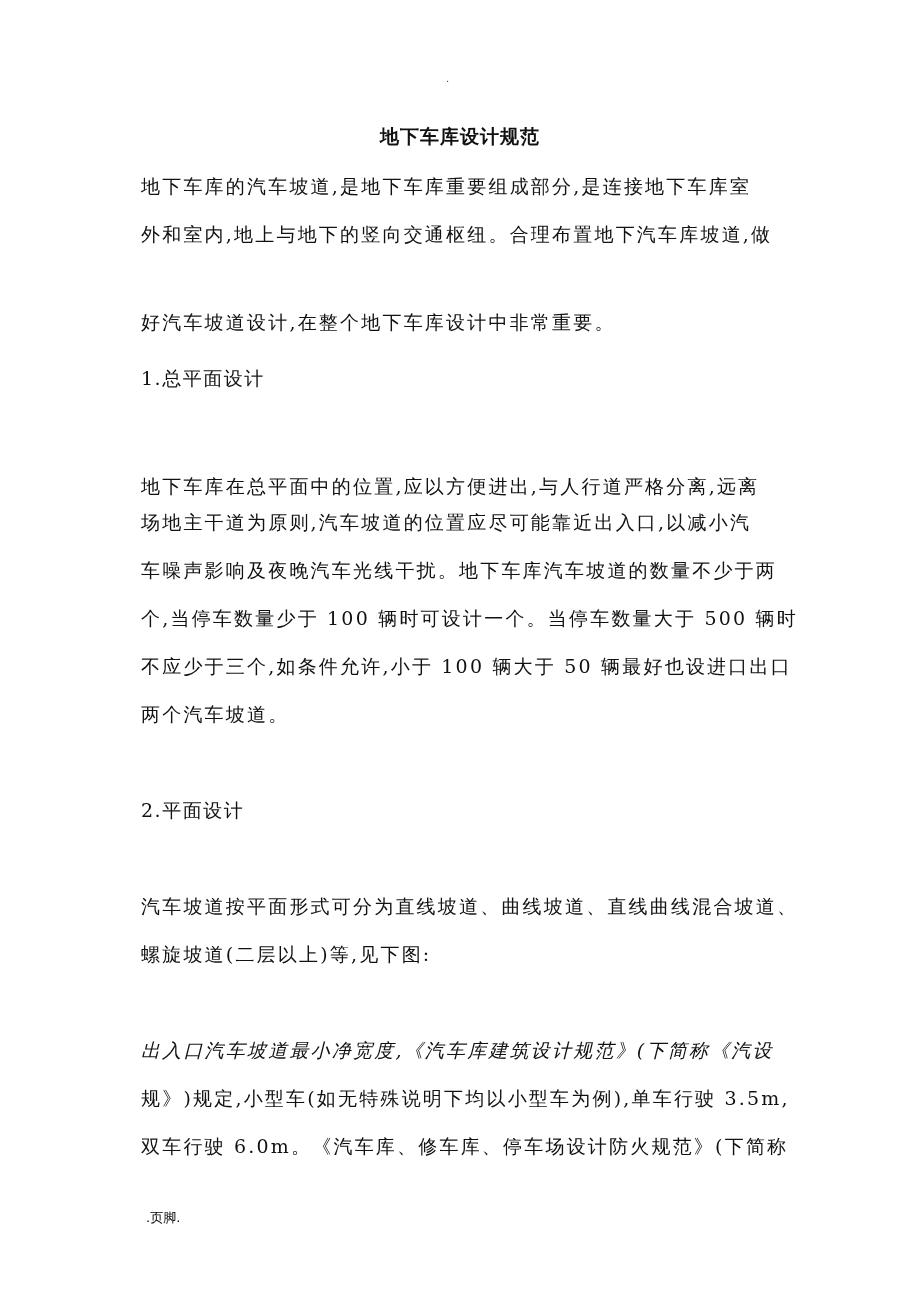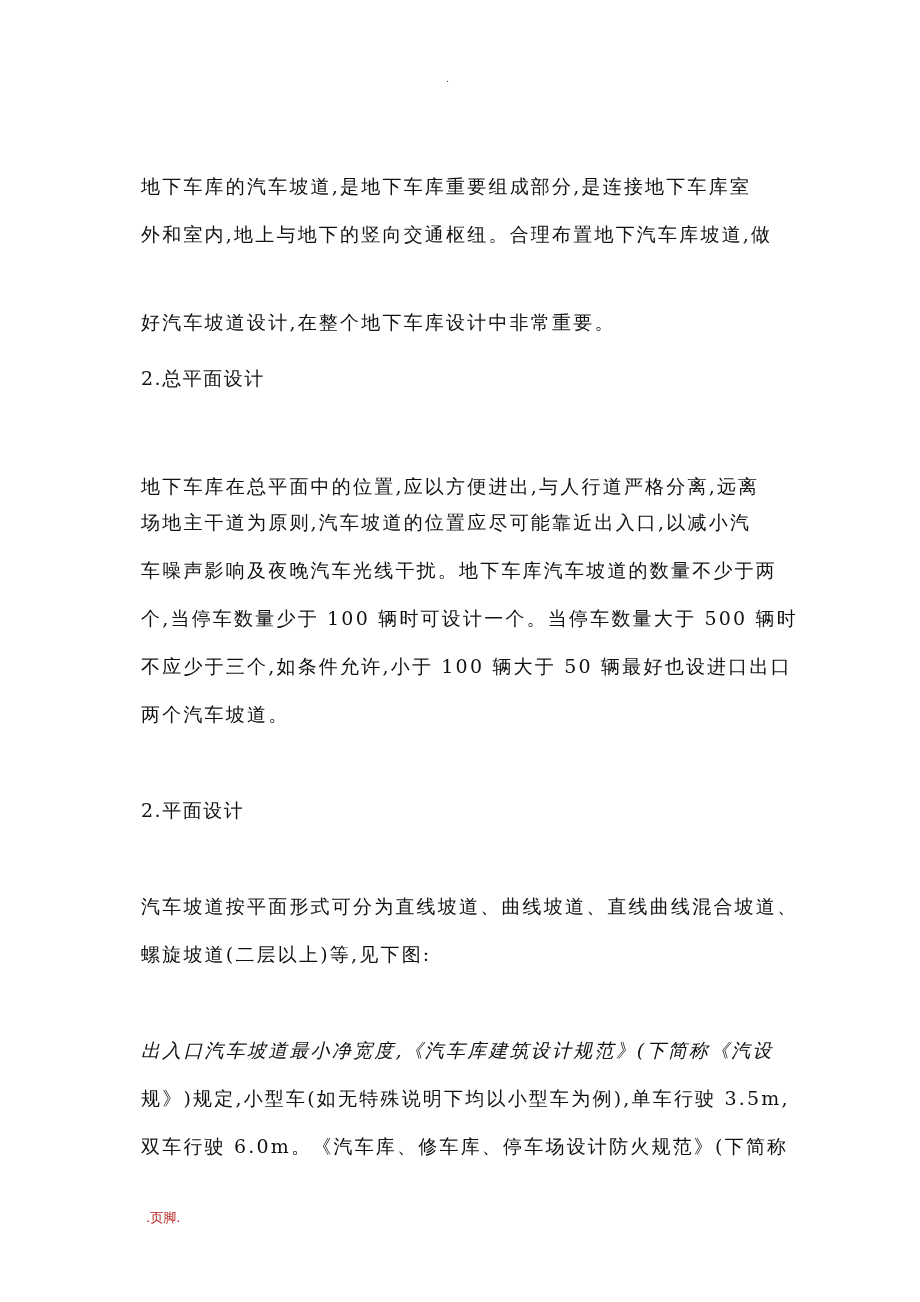--- a/index.html
+++ b/index.html
@@ -45,40 +45,41 @@
     }
     .heading {
       letter-spacing: 1.5px;
     }
     .footer {
       position: absolute;
       left: 146px;
       top: 1210px;
       font-size: 13px;
       line-height: 16px;
-      color: #b91c1c;
+      color: #000000;
       font-family: "DejaVu Sans", "Liberation Sans", sans-serif;
     }
   </style>
 </head>
 <body>
 
 <div class="page">
 
   <div class="header-dot">.</div>
 
+  <div class="title">地下车库设计规范</div>
 
   <div>
     <div class="line" style="top:174px;">地下车库的汽车坡道,是地下车库重要组成部分,是连接地下车库室</div>
     <div class="line" style="top:222px;">外和室内,地上与地下的竖向交通枢纽。合理布置地下汽车库坡道,做</div>
     <div class="line" style="top:270px;margin-top:40px;">好汽车坡道设计,在整个地下车库设计中非常重要。</div>
   </div>
 
   <div>
-    <div class="line heading" style="top:366px;">2.总平面设计</div>
+    <div class="line heading" style="top:366px;">1.总平面设计</div>
     <div>
       <div class="line" style="top:462px;margin-top:12px;">地下车库在总平面中的位置,应以方便进出,与人行道严格分离,远离</div>
       <div class="line" style="top:510px;">场地主干道为原则,汽车坡道的位置应尽可能靠近出入口,以减小汽</div>
       <div class="line" style="top:558px;">车噪声影响及夜晚汽车光线干扰。地下车库汽车坡道的数量不少于两</div>
       <div class="line" style="top:606px;text-align:right;">个,当停车数量少于 100 辆时可设计一个。当停车数量大于 500 辆时</div>
       <div class="line" style="top:654px;">不应少于三个,如条件允许,小于 100 辆大于 50 辆最好也设进口出口</div>
       <div class="line" style="top:702px;text-align:right;">两个汽车坡道。</div>
     </div>
   </div>
 

